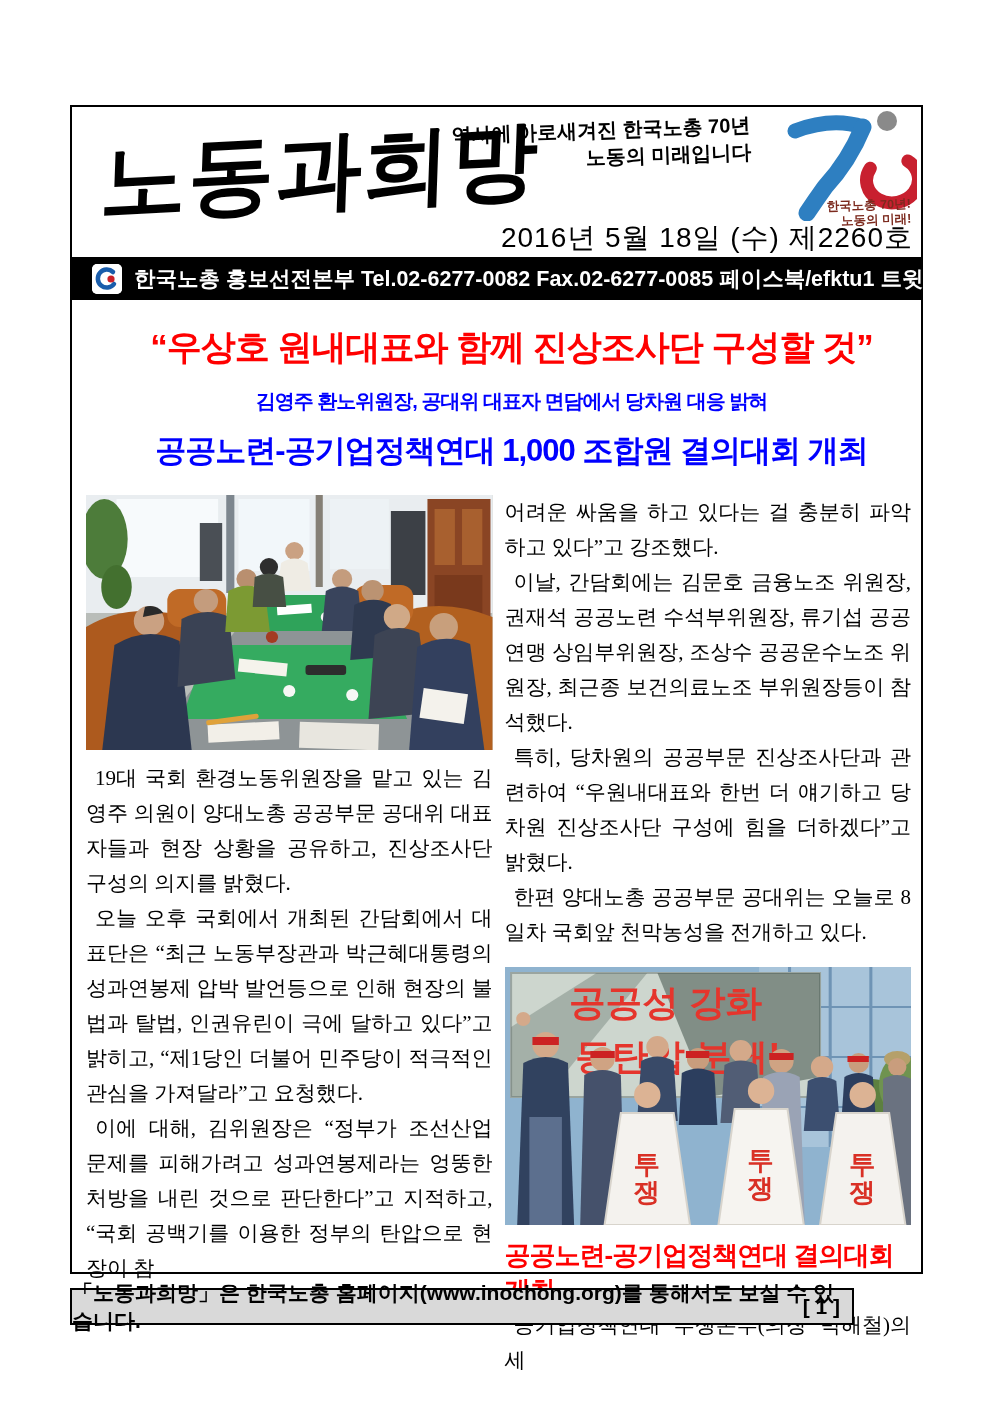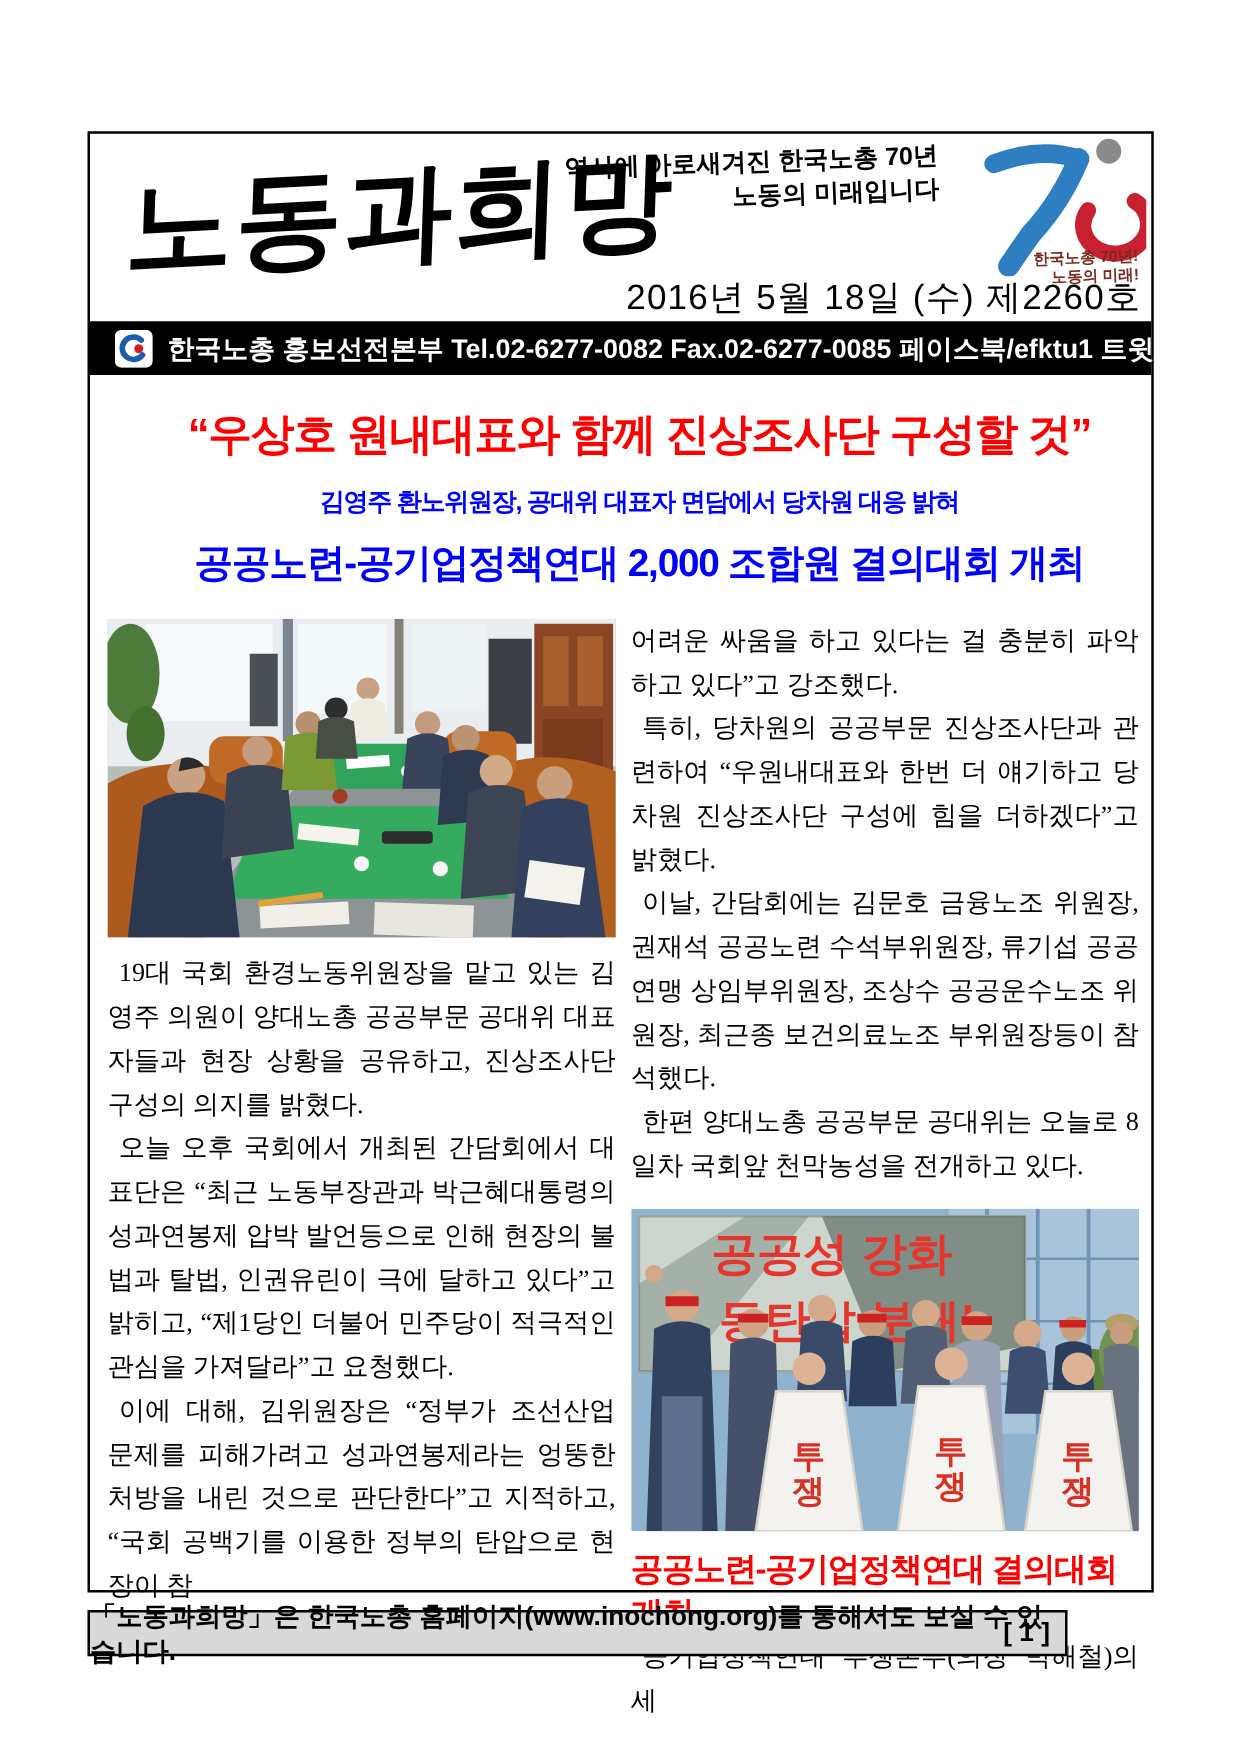--- a/index.html
+++ b/index.html
@@ -80,21 +80,21 @@
         <rect width="30" height="30" rx="5" fill="#ffffff"></rect>
         <path d="M21,8 A9,9 0 1 0 22,20" stroke="#1a5dab" stroke-width="4.5" fill="none" stroke-linecap="round"></path>
         <circle cx="19" cy="15" r="3.6" fill="#cc2128"></circle>
       </svg>
       <span class="info-bar-text">한국노총 홍보선전본부 Tel.02-6277-0082 Fax.02-6277-0085 페이스북/efktu1 트윗터/efktu</span>
     </div>
 
     <div class="headlines">
       <div class="hl-main">“우상호 원내대표와 함께 진상조사단 구성할 것”</div>
       <div class="hl-sub1">김영주 환노위원장, 공대위 대표자 면담에서 당차원 대응 밝혀</div>
-      <div class="hl-sub2">공공노련-공기업정책연대 2,000 조합원 결의대회 개최</div>
+      <div class="hl-sub2">공공노련-공기업정책연대 1,000 조합원 결의대회 개최</div>
     </div>
 
     <div class="columns">
 
       <div class="col">
         <svg class="photo photo-left" viewBox="0 0 400 255" preserveAspectRatio="none">
           <rect width="400" height="255" fill="#b9bdb9"></rect>
           <rect width="400" height="118" fill="#e9edf0"></rect>
           <rect x="30" y="4" width="100" height="78" fill="#f7fafc"></rect>
           <rect x="150" y="4" width="70" height="72" fill="#f2f7fa"></rect>
@@ -148,22 +148,22 @@
           <path d="M326,152 q26,-15 52,-3 l14,106 h-74 Z" fill="#33405e"></path>
           <rect x="330" y="196" width="44" height="30" fill="#f4f2ec" transform="rotate(8 352 211)"></rect>
         </svg>
         <p>19대 국회 환경노동위원장을 맡고 있는 김영주 의원이 양대노총 공공부문 공대위 대표자들과 현장 상황을 공유하고, 진상조사단 구성의 의지를 밝혔다.</p>
         <p>오늘 오후 국회에서 개최된 간담회에서 대표단은 “최근 노동부장관과 박근혜대통령의 성과연봉제 압박 발언등으로 인해 현장의 불법과 탈법, 인권유린이 극에 달하고 있다”고 밝히고, “제1당인 더불어 민주당이 적극적인 관심을 가져달라”고 요청했다.</p>
         <p>이에 대해, 김위원장은 “정부가 조선산업 문제를 피해가려고 성과연봉제라는 엉뚱한 처방을 내린 것으로 판단한다”고 지적하고, “국회 공백기를 이용한 정부의 탄압으로 현장이 참</p>
       </div>
 
       <div class="col">
         <p class="cont">어려운 싸움을 하고 있다는 걸 충분히 파악하고 있다”고 강조했다.</p>
+        <p>이날, 간담회에는 김문호 금융노조 위원장, 권재석 공공노련 수석부위원장, 류기섭 공공연맹 상임부위원장, 조상수 공공운수노조 위원장, 최근종 보건의료노조 부위원장등이 참석했다.</p>
         <p>특히, 당차원의 공공부문 진상조사단과 관련하여 “우원내대표와 한번 더 얘기하고 당차원 진상조사단 구성에 힘을 더하겠다”고 밝혔다.</p>
-        <p>이날, 간담회에는 김문호 금융노조 위원장, 권재석 공공노련 수석부위원장, 류기섭 공공연맹 상임부위원장, 조상수 공공운수노조 위원장, 최근종 보건의료노조 부위원장등이 참석했다.</p>
         <p>한편 양대노총 공공부문 공대위는 오늘로 8일차 국회앞 천막농성을 전개하고 있다.</p>
 
         <svg class="photo photo-right" viewBox="0 0 400 258" preserveAspectRatio="none">
           <rect width="400" height="258" fill="#8fb3cf"></rect>
           <rect x="250" y="0" width="150" height="180" fill="#a8c4da"></rect>
           <line x1="280" y1="0" x2="280" y2="180" stroke="#6f94b5" stroke-width="3"></line>
           <line x1="320" y1="0" x2="320" y2="180" stroke="#6f94b5" stroke-width="3"></line>
           <line x1="360" y1="0" x2="360" y2="180" stroke="#6f94b5" stroke-width="3"></line>
           <line x1="250" y1="40" x2="400" y2="40" stroke="#6f94b5" stroke-width="2"></line>
           <line x1="250" y1="90" x2="400" y2="90" stroke="#6f94b5" stroke-width="2"></line>

